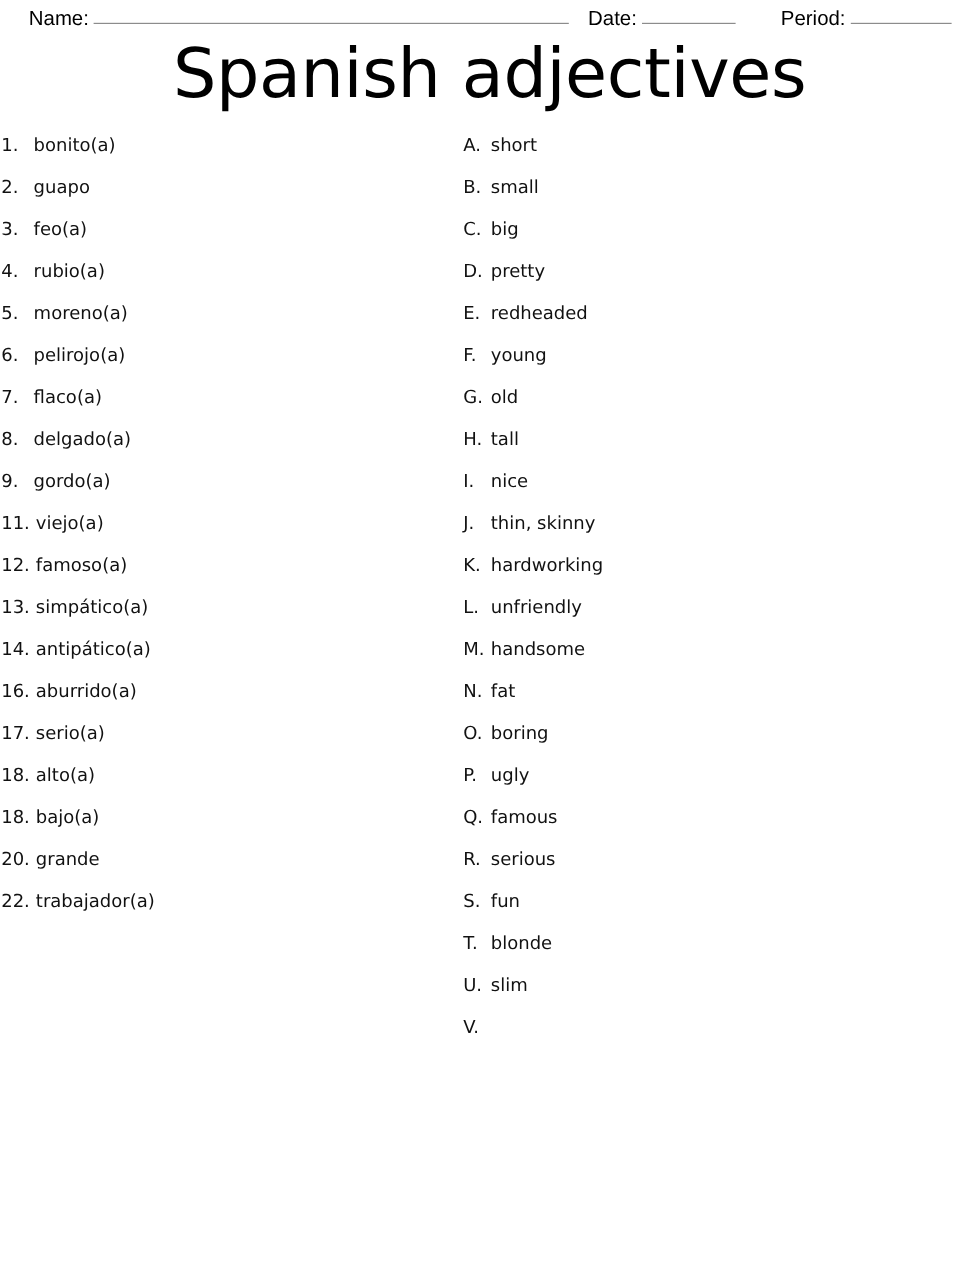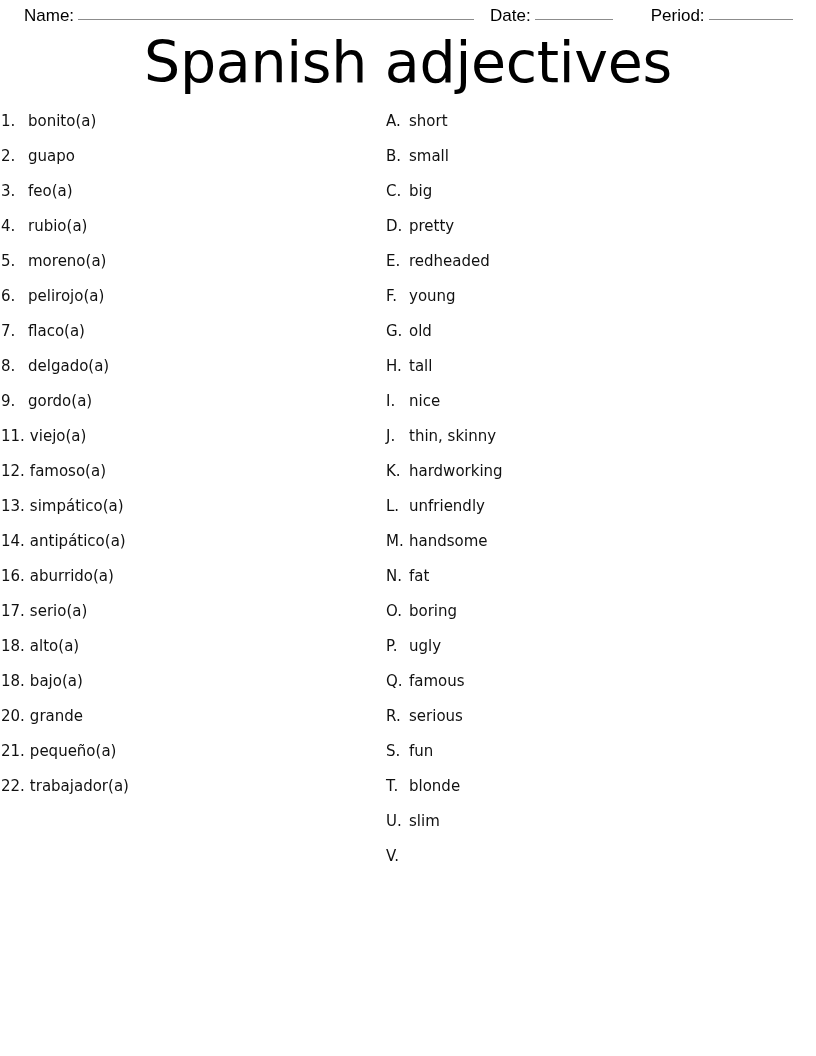--- a/index.html
+++ b/index.html
@@ -219,24 +219,20 @@
         </div>
         <div class="row">
           <span class="marker">18.</span>
           <span class="text">bajo(a)</span>
         </div>
         <div class="row">
           <span class="marker">20.</span>
           <span class="text">grande</span>
         </div>
         <div class="row">
-          <span class="marker">21.</span>
-          <span class="text">pequeño(a)</span>
-        </div>
-        <div class="row">
           <span class="marker">22.</span>
           <span class="text">trabajador(a)</span>
         </div>
       </div>
     <div class="col col-defs">
         <div class="row">
           <span class="marker">A.</span>
           <span class="text">short</span>
         </div>
         <div class="row">

